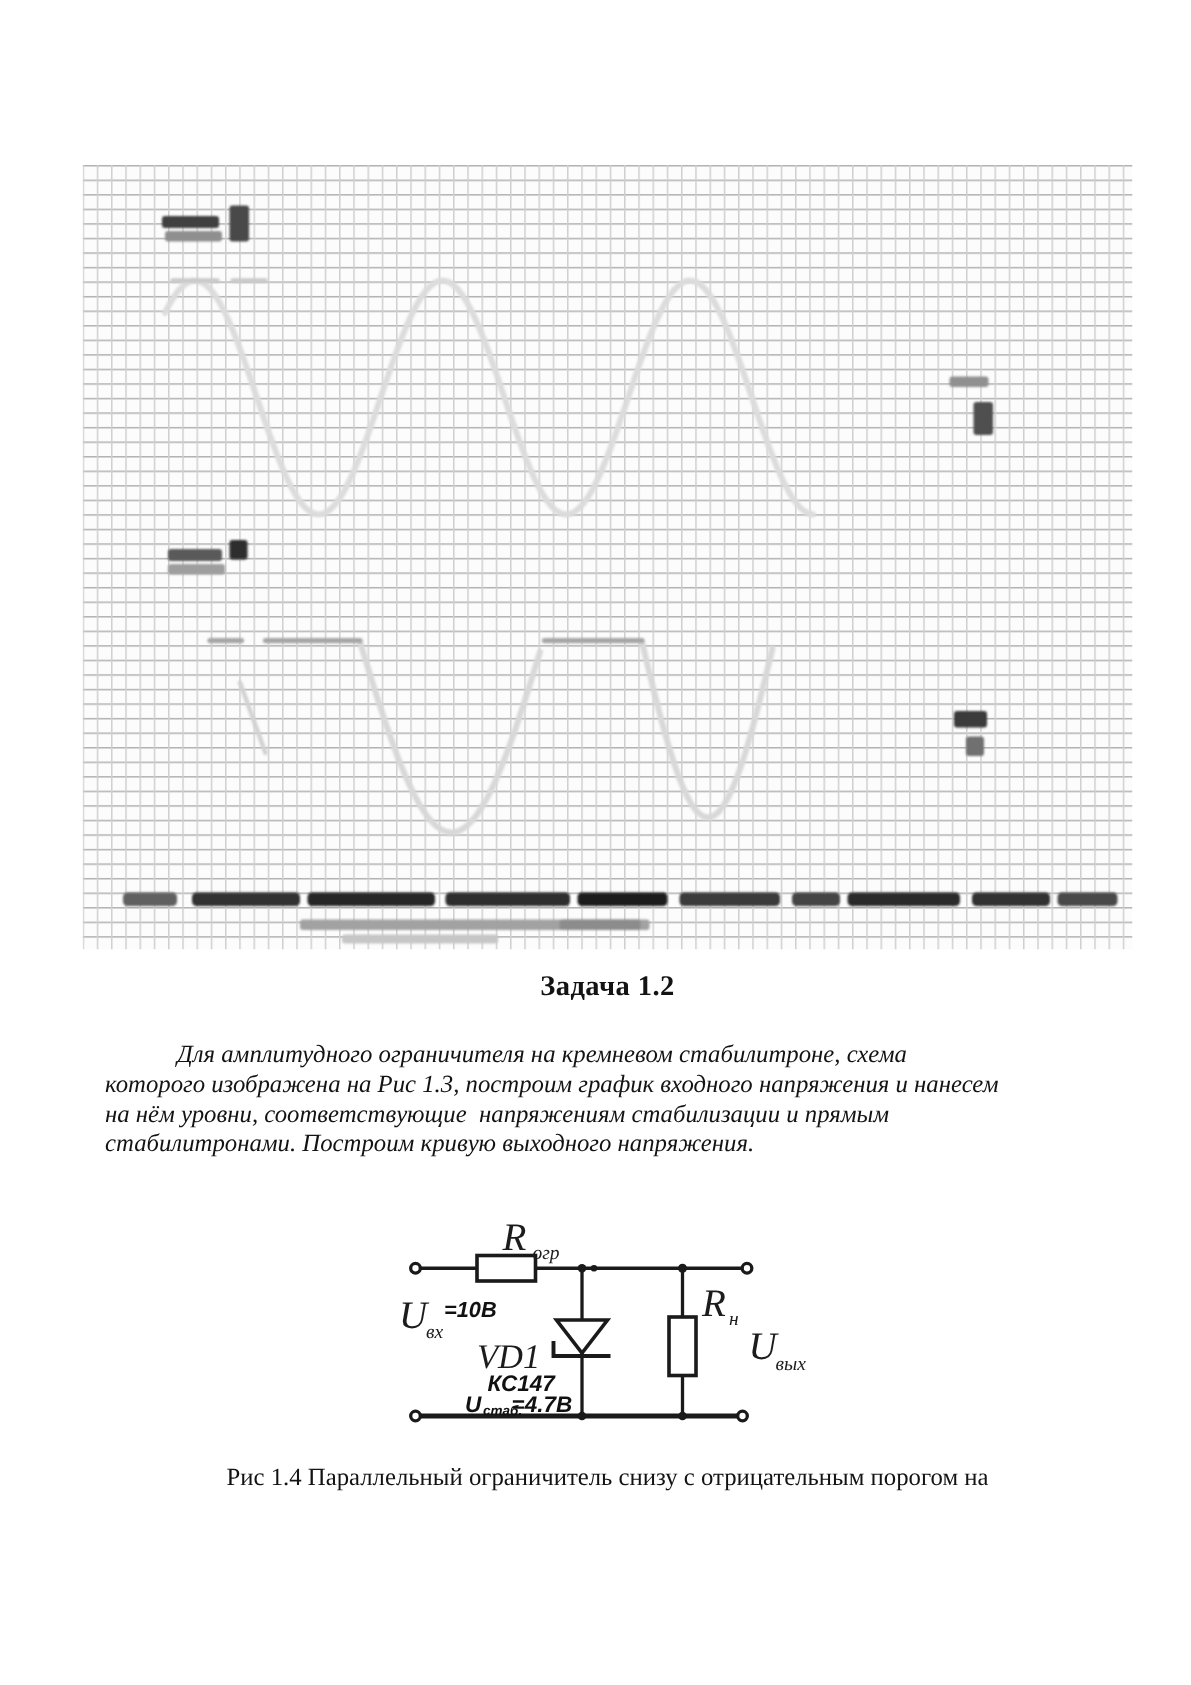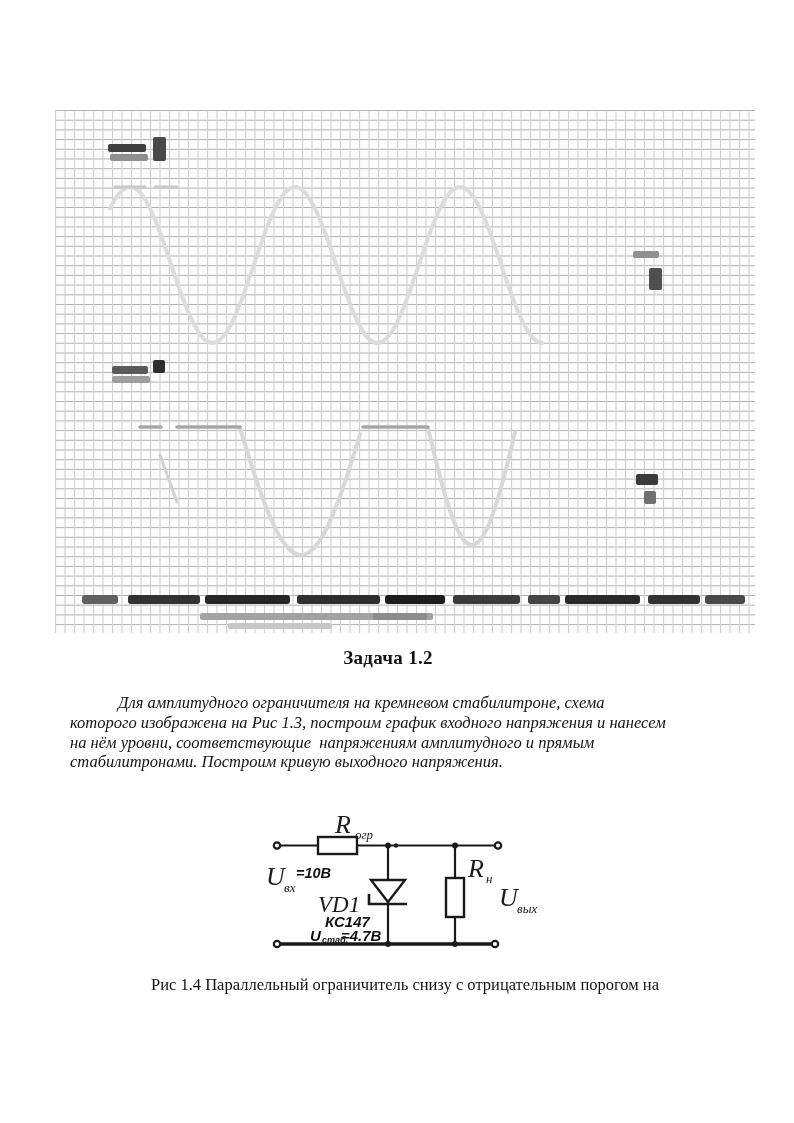--- a/index.html
+++ b/index.html
@@ -1,19 +1,19 @@
 <!DOCTYPE html>
 <html><head>
 <meta charset="utf-8">
 <style>
   html,body{margin:0;padding:0;background:#ffffff;}
   .page{position:relative;width:794px;height:1123px;background:#ffffff;overflow:hidden;
         font-family:"Liberation Serif",serif;color:#131313;}
   .graph-wrap{position:absolute;left:55px;top:110px;width:700px;height:523px;}
-  .doc-title{position:absolute;left:38px;top:647px;width:700px;text-align:center;
+  .doc-title{position:absolute;left:55px;top:647px;width:700px;text-align:center;
              font-weight:bold;font-size:19px;letter-spacing:.3px;}
   .para{position:absolute;left:70px;top:693px;width:672px;font-size:16.5px;line-height:19.8px;font-style:italic;}
   .para-line{white-space:pre;}
   .para-line.indent{text-indent:48px;}
   .circuit-wrap{position:absolute;left:240px;top:808px;width:312px;height:148px;}
   .caption{position:absolute;left:57px;top:951px;width:696px;text-align:center;
            font-size:16.5px;line-height:20.5px;margin-top:24px;}
   .lbl-serif{font-family:"Liberation Serif",serif;font-style:italic;fill:#1c1c1c;}
   .lbl-bold{font-family:"Liberation Sans",sans-serif;font-style:italic;font-weight:bold;fill:#111;}
   svg{display:block;}
@@ -71,21 +71,21 @@
           <rect x="650" y="485" width="40" height="9" fill="#4a4a4a" rx="3"></rect>
         </g>
     </svg>
   </div>
 
   <div class="doc-title">Задача 1.2</div>
 
   <div class="para">
     <div class="para-line indent">Для амплитудного ограничителя на кремневом стабилитроне, схема</div>
     <div class="para-line">которого изображена на Рис 1.3, построим график входного напряжения и нанесем</div>
-    <div class="para-line">на нём уровни, соответствующие  напряжениям амплитудного и прямым</div>
+    <div class="para-line">на нём уровни, соответствующие  напряжениям стабилизации и прямым</div>
     <div class="para-line">стабилитронами. Построим кривую выходного напряжения.</div>
   </div>
 
   <div class="circuit-wrap">
     <svg width="312" height="148" viewBox="0 0 312 148">
       <g stroke="#1a1a1a" fill="none" stroke-width="2.2">
 
         <line x1="40" y1="37.5" x2="78" y2="37.5"></line>
         <line x1="117" y1="37.5" x2="258" y2="37.5"></line>
         <rect x="78" y="29" width="39" height="17" fill="#ffffff" stroke-width="2.4"></rect>

